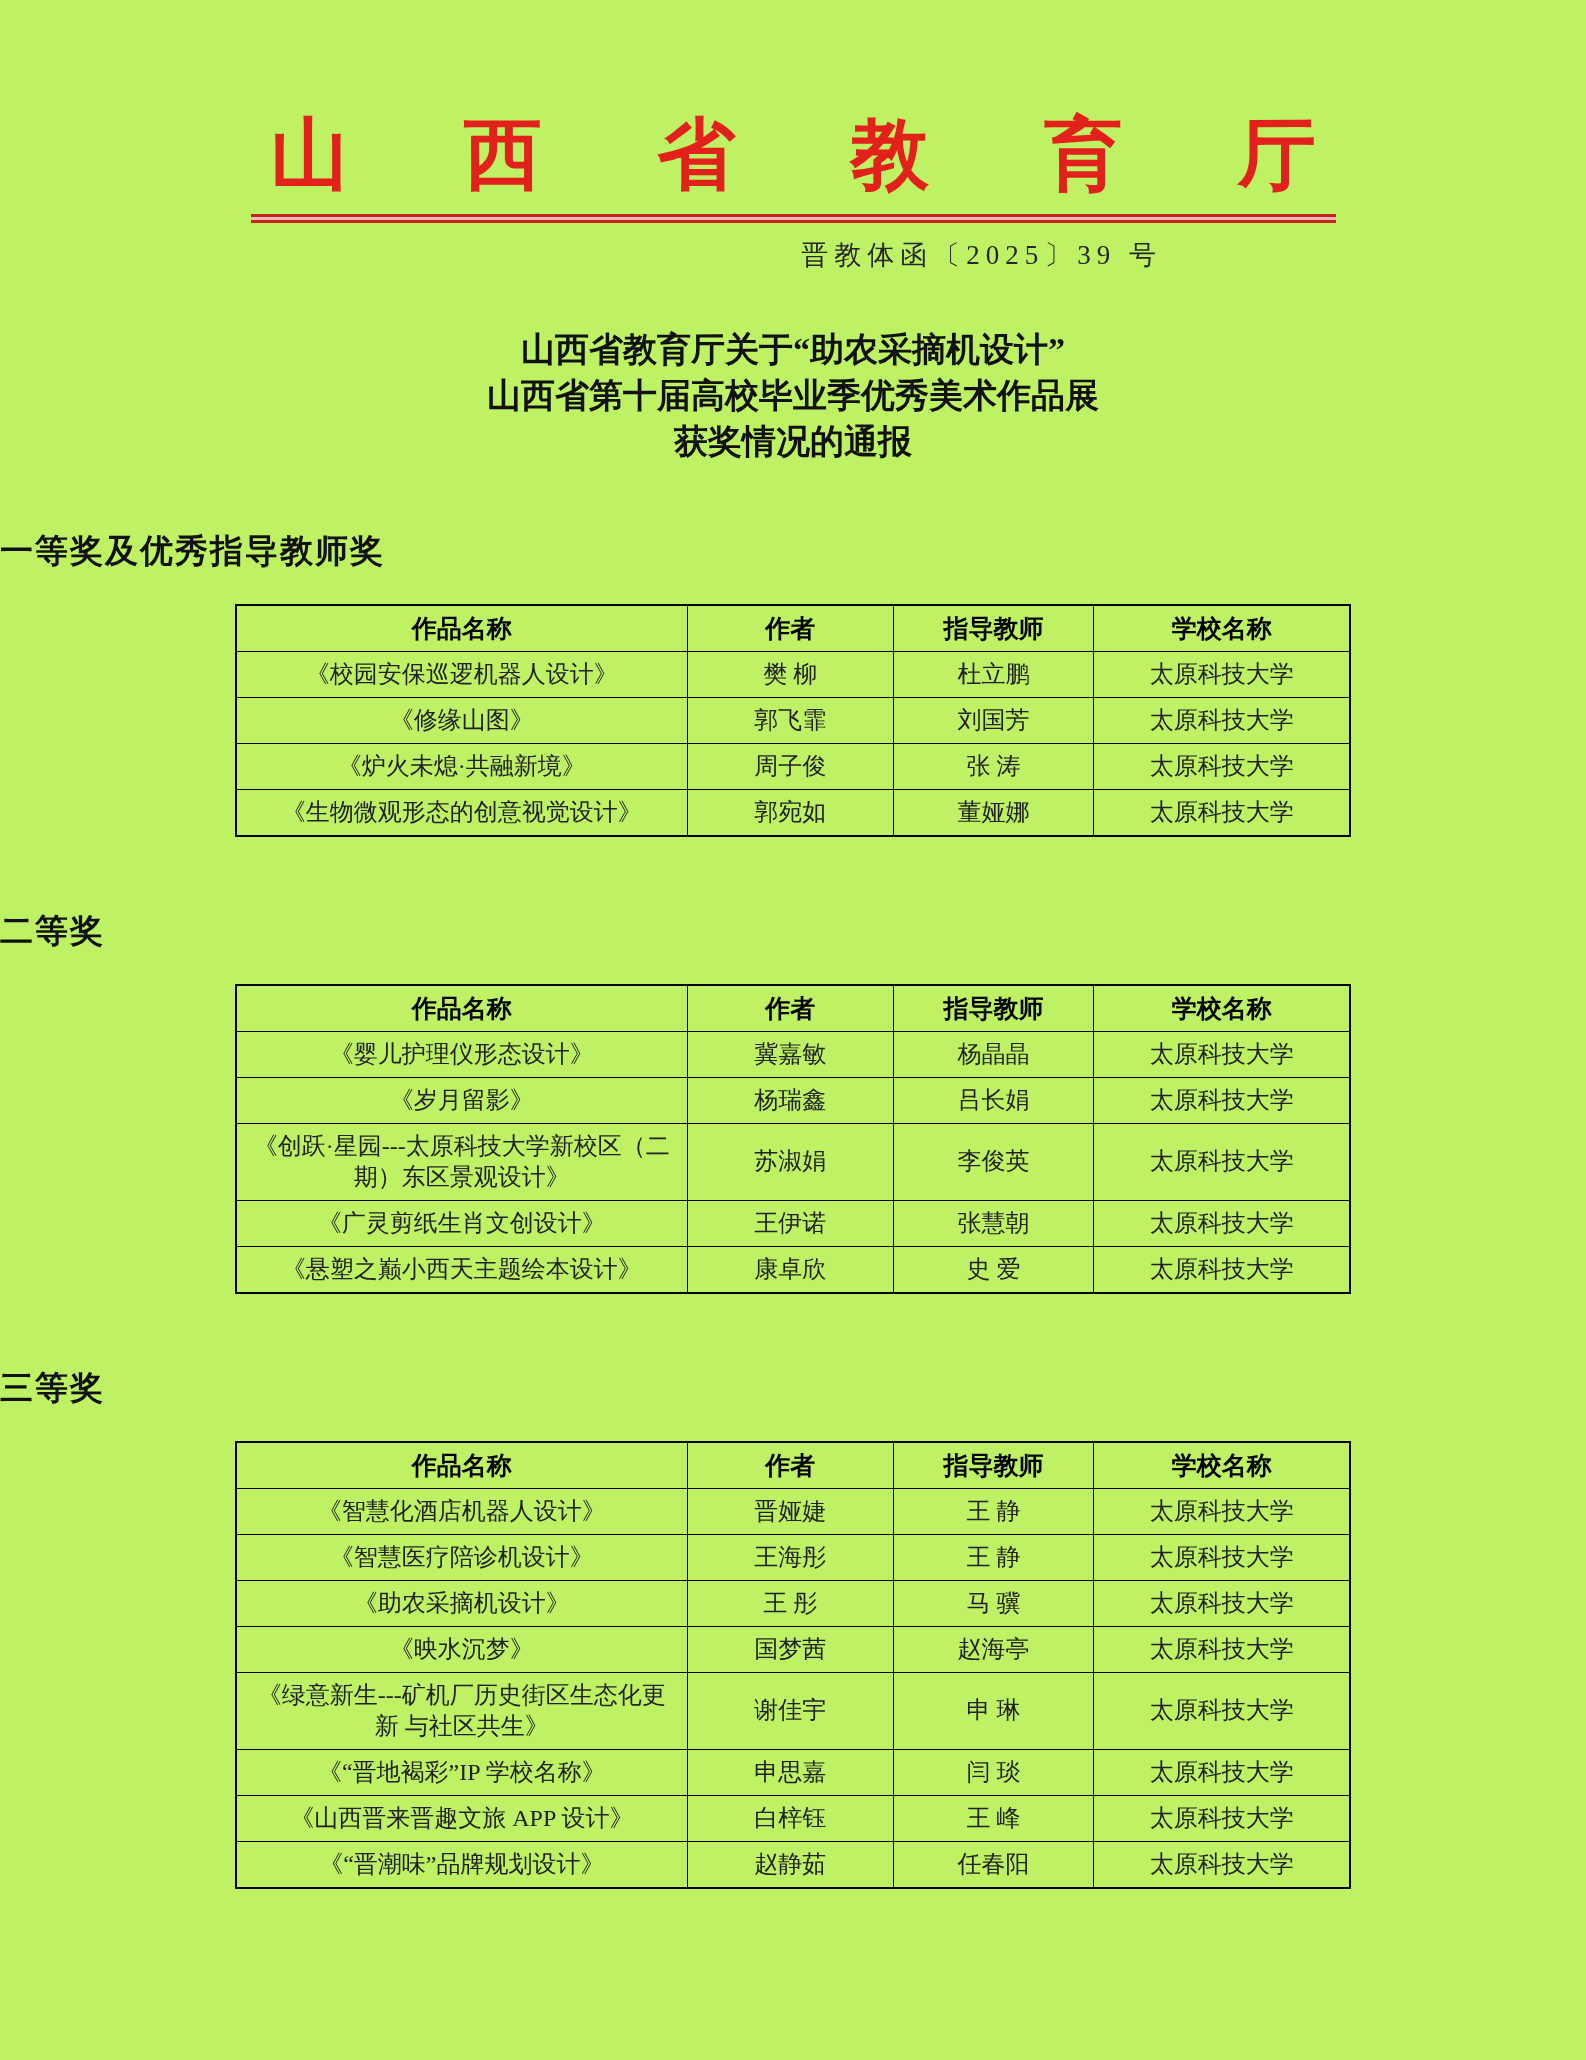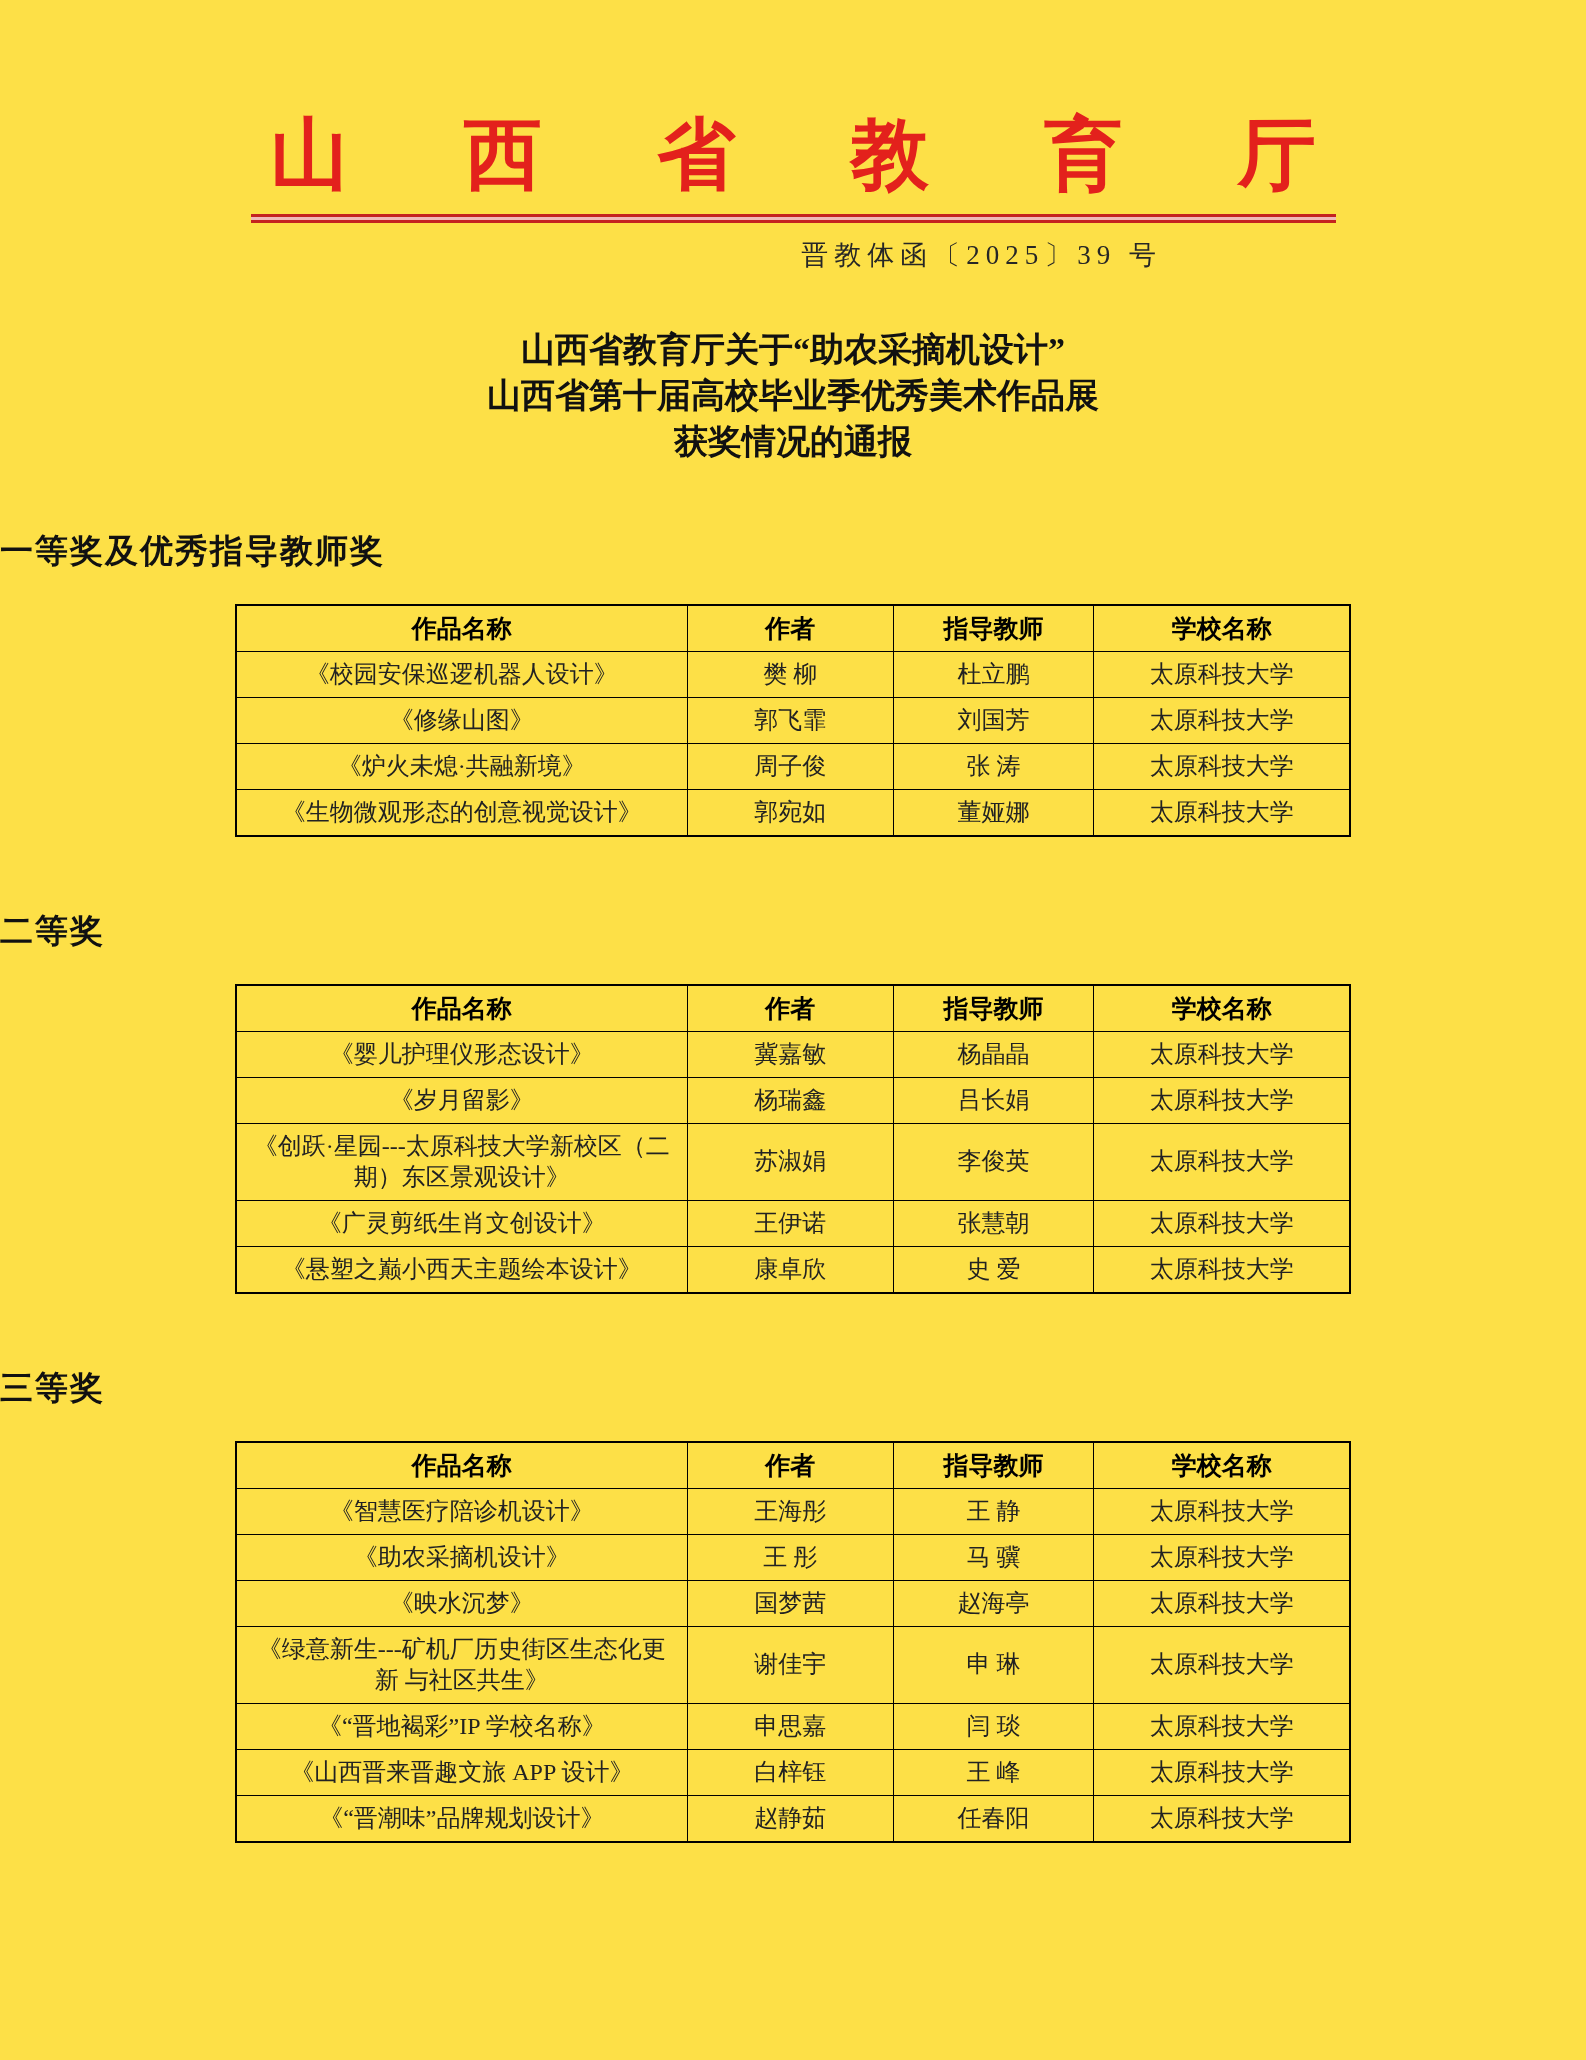--- a/index.html
+++ b/index.html
@@ -1,21 +1,21 @@
 <!DOCTYPE html>
 <html><head>
 <meta charset="utf-8">
 <style>
   html, body { margin: 0; padding: 0; background: #ffffff; }
   .page {
     position: relative;
     width: 1586px;
     height: 2060px;
     margin: 0 auto;
-    background: #fde047;
+    background: #bef264;
     font-family: "Liberation Serif", "DejaVu Serif", serif;
     color: #1b1b1b;
     overflow: hidden;
   }
   
   .agency-title {
     padding-top: 112px;
     text-align: center;
     color: #e3211c;
     font-size: 78px;
@@ -215,20 +215,26 @@
       <thead>
         <tr>
           <th>作品名称</th>
           <th>作者</th>
           <th>指导教师</th>
           <th>学校名称</th>
         </tr>
       </thead>
       <tbody>
           <tr>
+            <td>《智慧化酒店机器人设计》</td>
+            <td>晋娅婕</td>
+            <td>王 静</td>
+            <td>太原科技大学</td>
+          </tr>
+          <tr>
             <td>《智慧医疗陪诊机设计》</td>
             <td>王海彤</td>
             <td>王 静</td>
             <td>太原科技大学</td>
           </tr>
           <tr>
             <td>《助农采摘机设计》</td>
             <td>王 彤</td>
             <td>马 骥</td>
             <td>太原科技大学</td>

